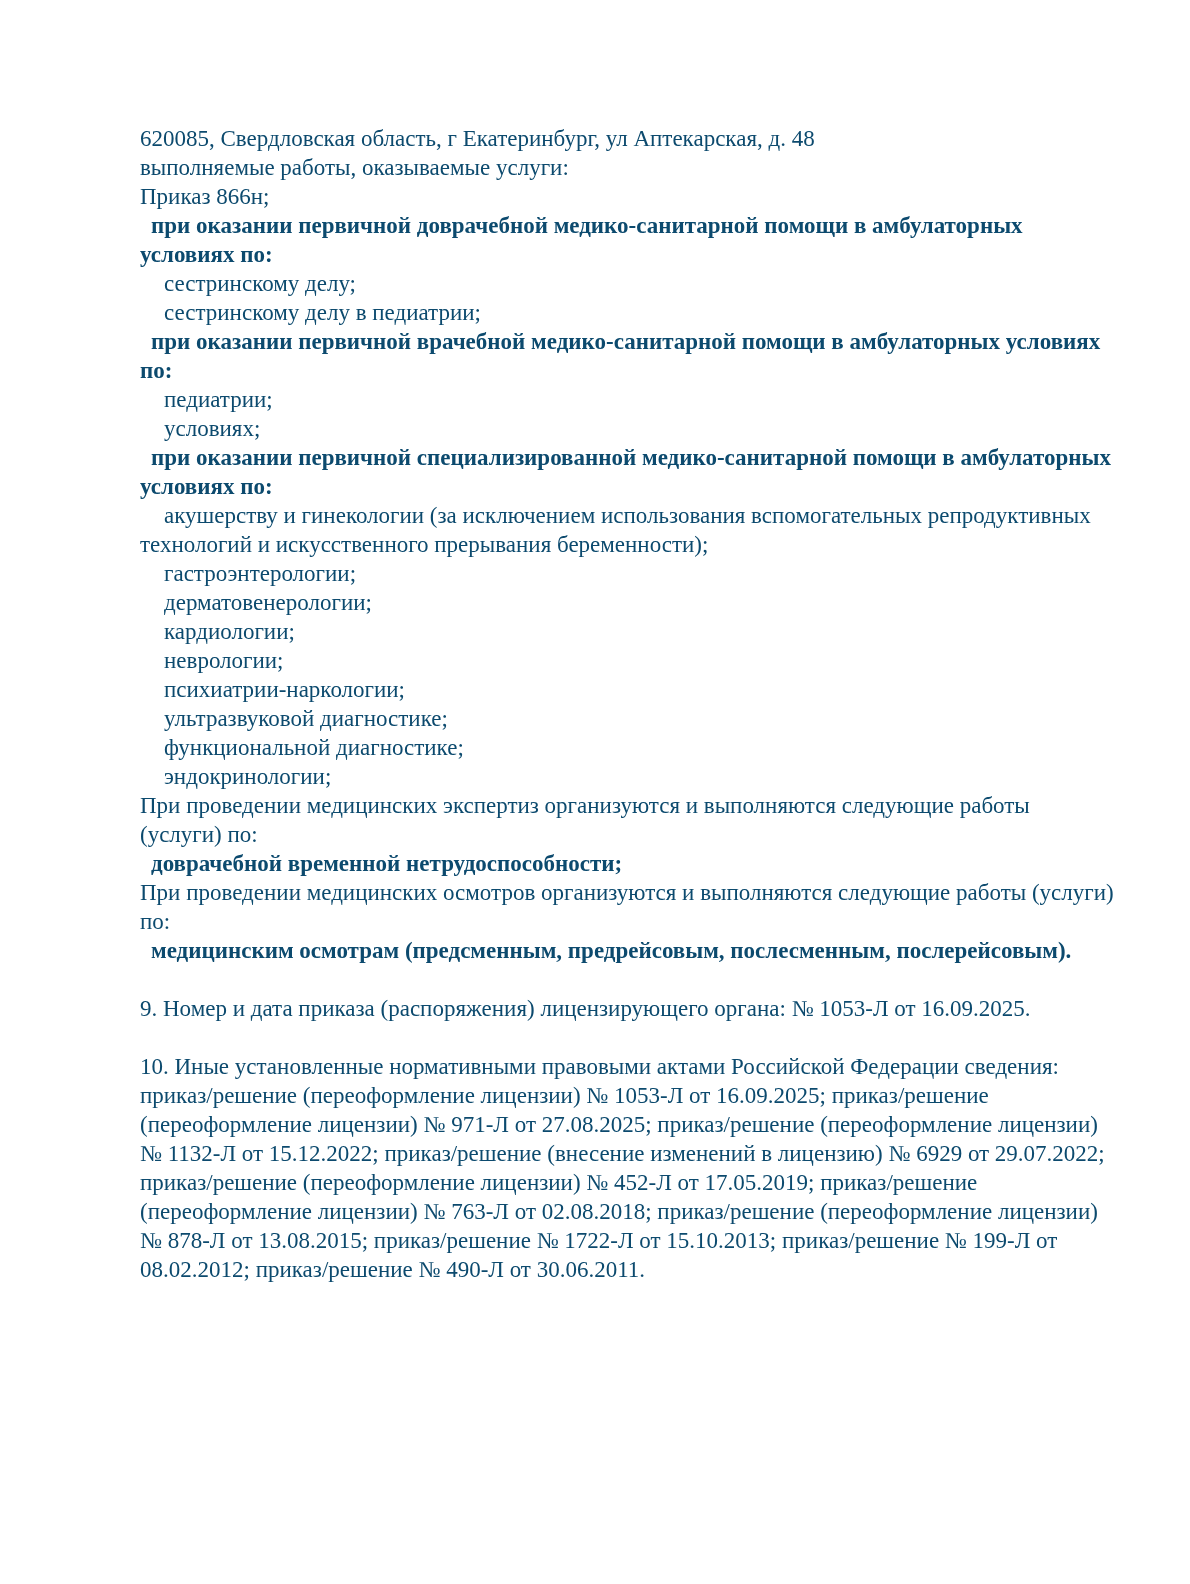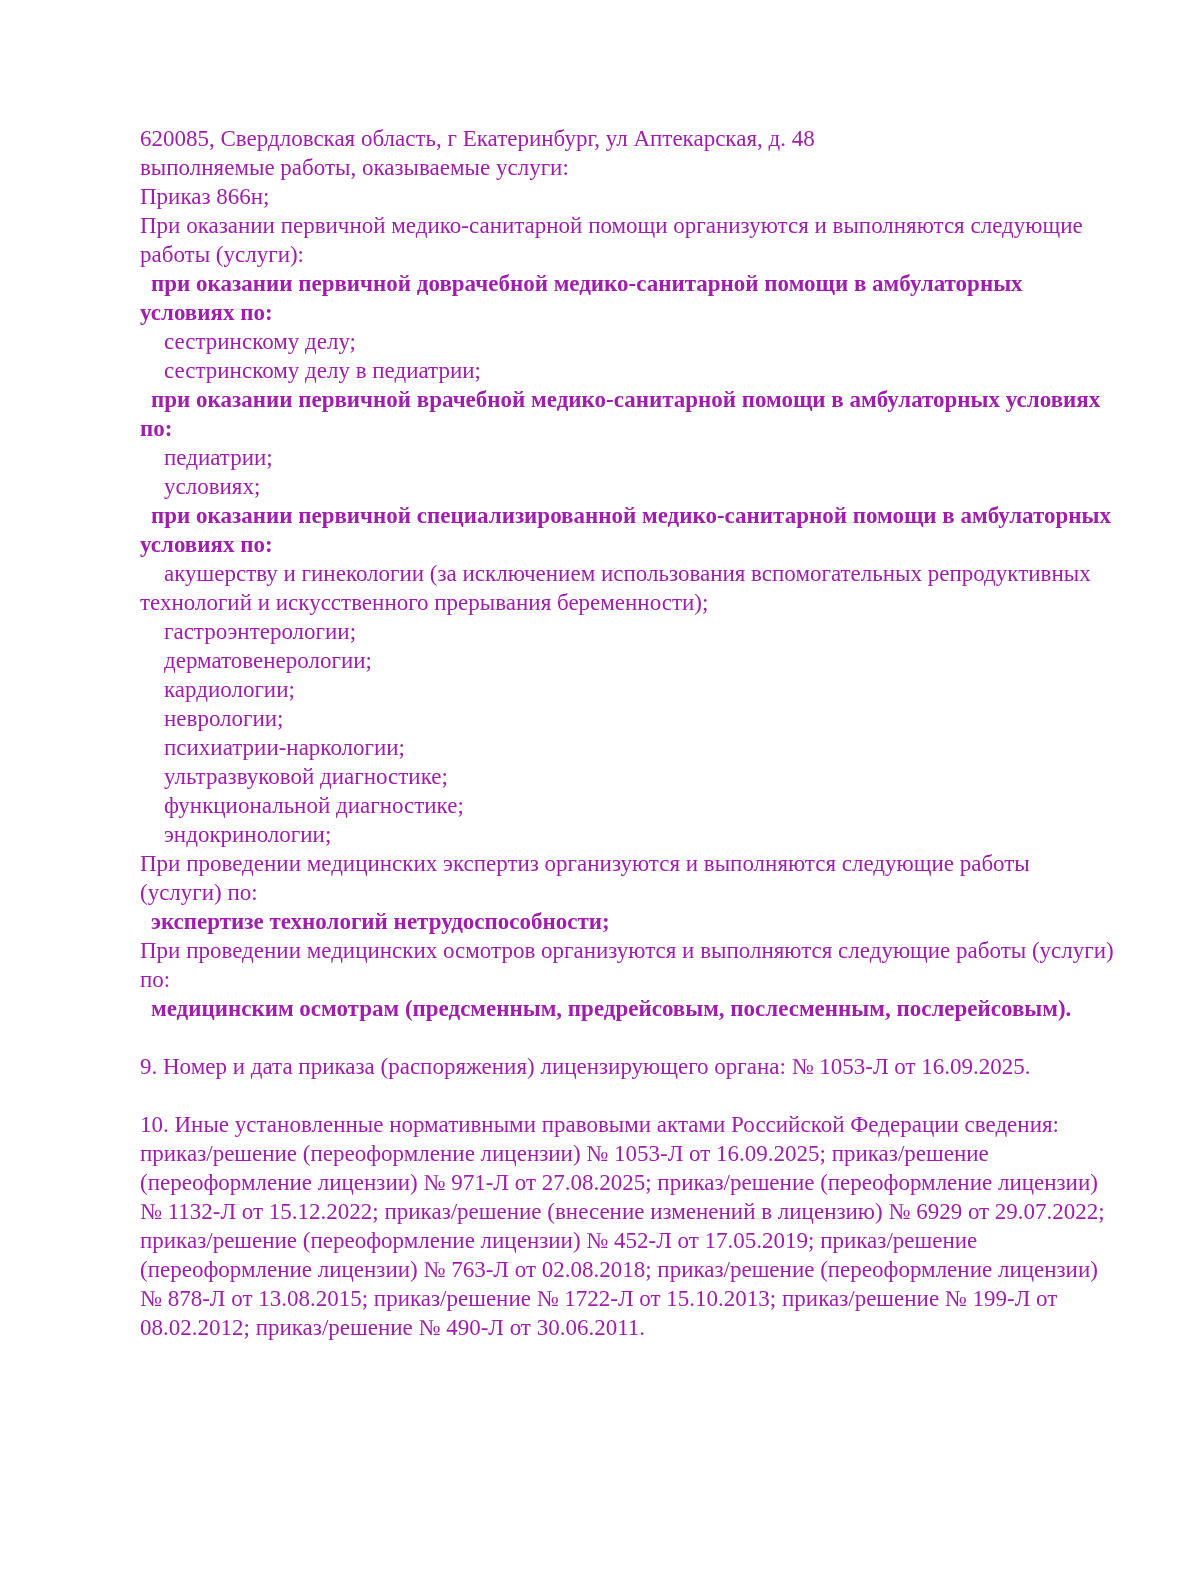--- a/index.html
+++ b/index.html
@@ -20,21 +20,21 @@
     box-sizing: border-box;
   }
   .doc-body {
     position: absolute;
     left: 140px;
     top: 124px;
     width: 975px;
     font-family: "Liberation Serif", "DejaVu Serif", serif;
     font-size: 23px;
     line-height: 29px;
-    color: #a21caf;
+    color: #0c4a6e;
     text-rendering: optimizeLegibility;
   }
   .doc-line {
     margin: 0;
     padding: 0;
     white-space: normal;
     word-spacing: normal;
   }
   .indent-0 { text-indent: 0; }
   .indent-1 { text-indent: 11px; font-weight: bold; }
@@ -42,37 +42,36 @@
   .space-before { margin-top: 29px; }
 </style>
 </head>
 <body>
 
 <div class="page">
   <div class="doc-body" id="doc-body">
       <p class="doc-line indent-0">620085, Свердловская область, г Екатеринбург, ул Аптекарская, д. 48</p>
       <p class="doc-line indent-0">выполняемые работы, оказываемые услуги:</p>
       <p class="doc-line indent-0">Приказ 866н;</p>
-      <p class="doc-line indent-0">При оказании первичной медико-санитарной помощи организуются и выполняются следующие работы (услуги):</p>
       <p class="doc-line indent-1">при оказании первичной доврачебной медико-санитарной помощи в амбулаторных условиях по:</p>
       <p class="doc-line indent-2">сестринскому делу;</p>
       <p class="doc-line indent-2">сестринскому делу в педиатрии;</p>
       <p class="doc-line indent-1">при оказании первичной врачебной медико-санитарной помощи в амбулаторных условиях по:</p>
       <p class="doc-line indent-2">педиатрии;</p>
       <p class="doc-line indent-2">условиях;</p>
       <p class="doc-line indent-1">при оказании первичной специализированной медико-санитарной помощи в амбулаторных условиях по:</p>
       <p class="doc-line indent-2">акушерству и гинекологии (за исключением использования вспомогательных репродуктивных технологий и искусственного прерывания беременности);</p>
       <p class="doc-line indent-2">гастроэнтерологии;</p>
       <p class="doc-line indent-2">дерматовенерологии;</p>
       <p class="doc-line indent-2">кардиологии;</p>
       <p class="doc-line indent-2">неврологии;</p>
       <p class="doc-line indent-2">психиатрии-наркологии;</p>
       <p class="doc-line indent-2">ультразвуковой диагностике;</p>
       <p class="doc-line indent-2">функциональной диагностике;</p>
       <p class="doc-line indent-2">эндокринологии;</p>
       <p class="doc-line indent-0">При проведении медицинских экспертиз организуются и выполняются следующие работы (услуги) по:</p>
-      <p class="doc-line indent-1">экспертизе технологий нетрудоспособности;</p>
+      <p class="doc-line indent-1">доврачебной временной нетрудоспособности;</p>
       <p class="doc-line indent-0">При проведении медицинских осмотров организуются и выполняются следующие работы (услуги) по:</p>
       <p class="doc-line indent-1">медицинским осмотрам (предсменным, предрейсовым, послесменным, послерейсовым).</p>
       <p class="doc-line indent-0 space-before">9. Номер и дата приказа (распоряжения) лицензирующего органа: № 1053-Л от 16.09.2025.</p>
       <p class="doc-line indent-0 space-before">10. Иные установленные нормативными правовыми актами Российской Федерации сведения: приказ/решение (переоформление лицензии) № 1053-Л от 16.09.2025; приказ/решение (переоформление лицензии) № 971-Л от 27.08.2025; приказ/решение (переоформление лицензии) № 1132-Л от 15.12.2022; приказ/решение (внесение изменений в лицензию) № 6929 от 29.07.2022; приказ/решение (переоформление лицензии) № 452-Л от 17.05.2019; приказ/решение (переоформление лицензии) № 763-Л от 02.08.2018; приказ/решение (переоформление лицензии) № 878-Л от 13.08.2015; приказ/решение № 1722-Л от 15.10.2013; приказ/решение № 199-Л от 08.02.2012; приказ/решение № 490-Л от 30.06.2011.</p>
     </div>
 </div>
 
 </body></html>

